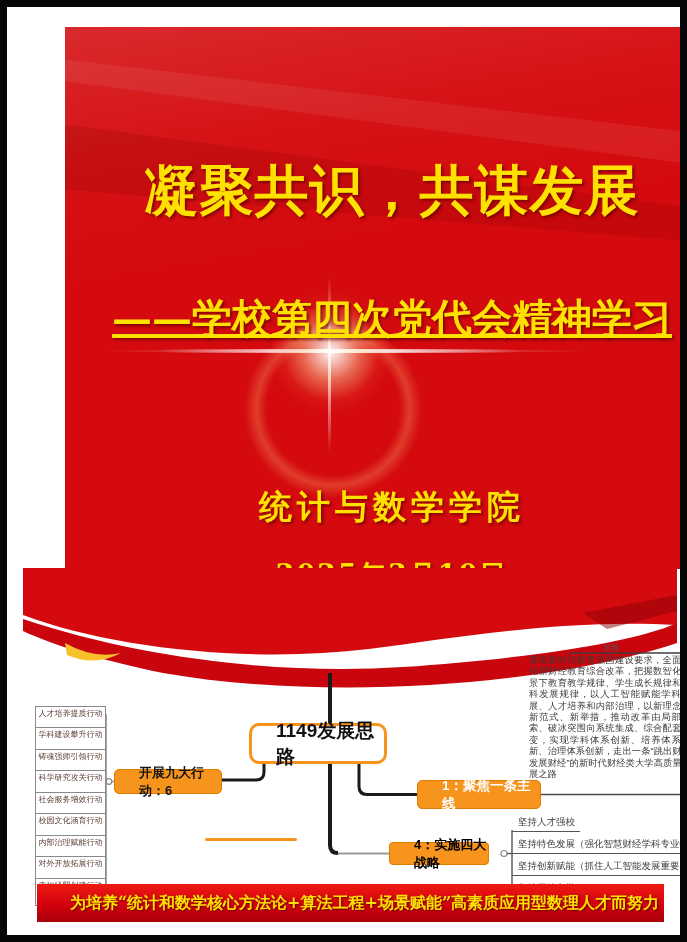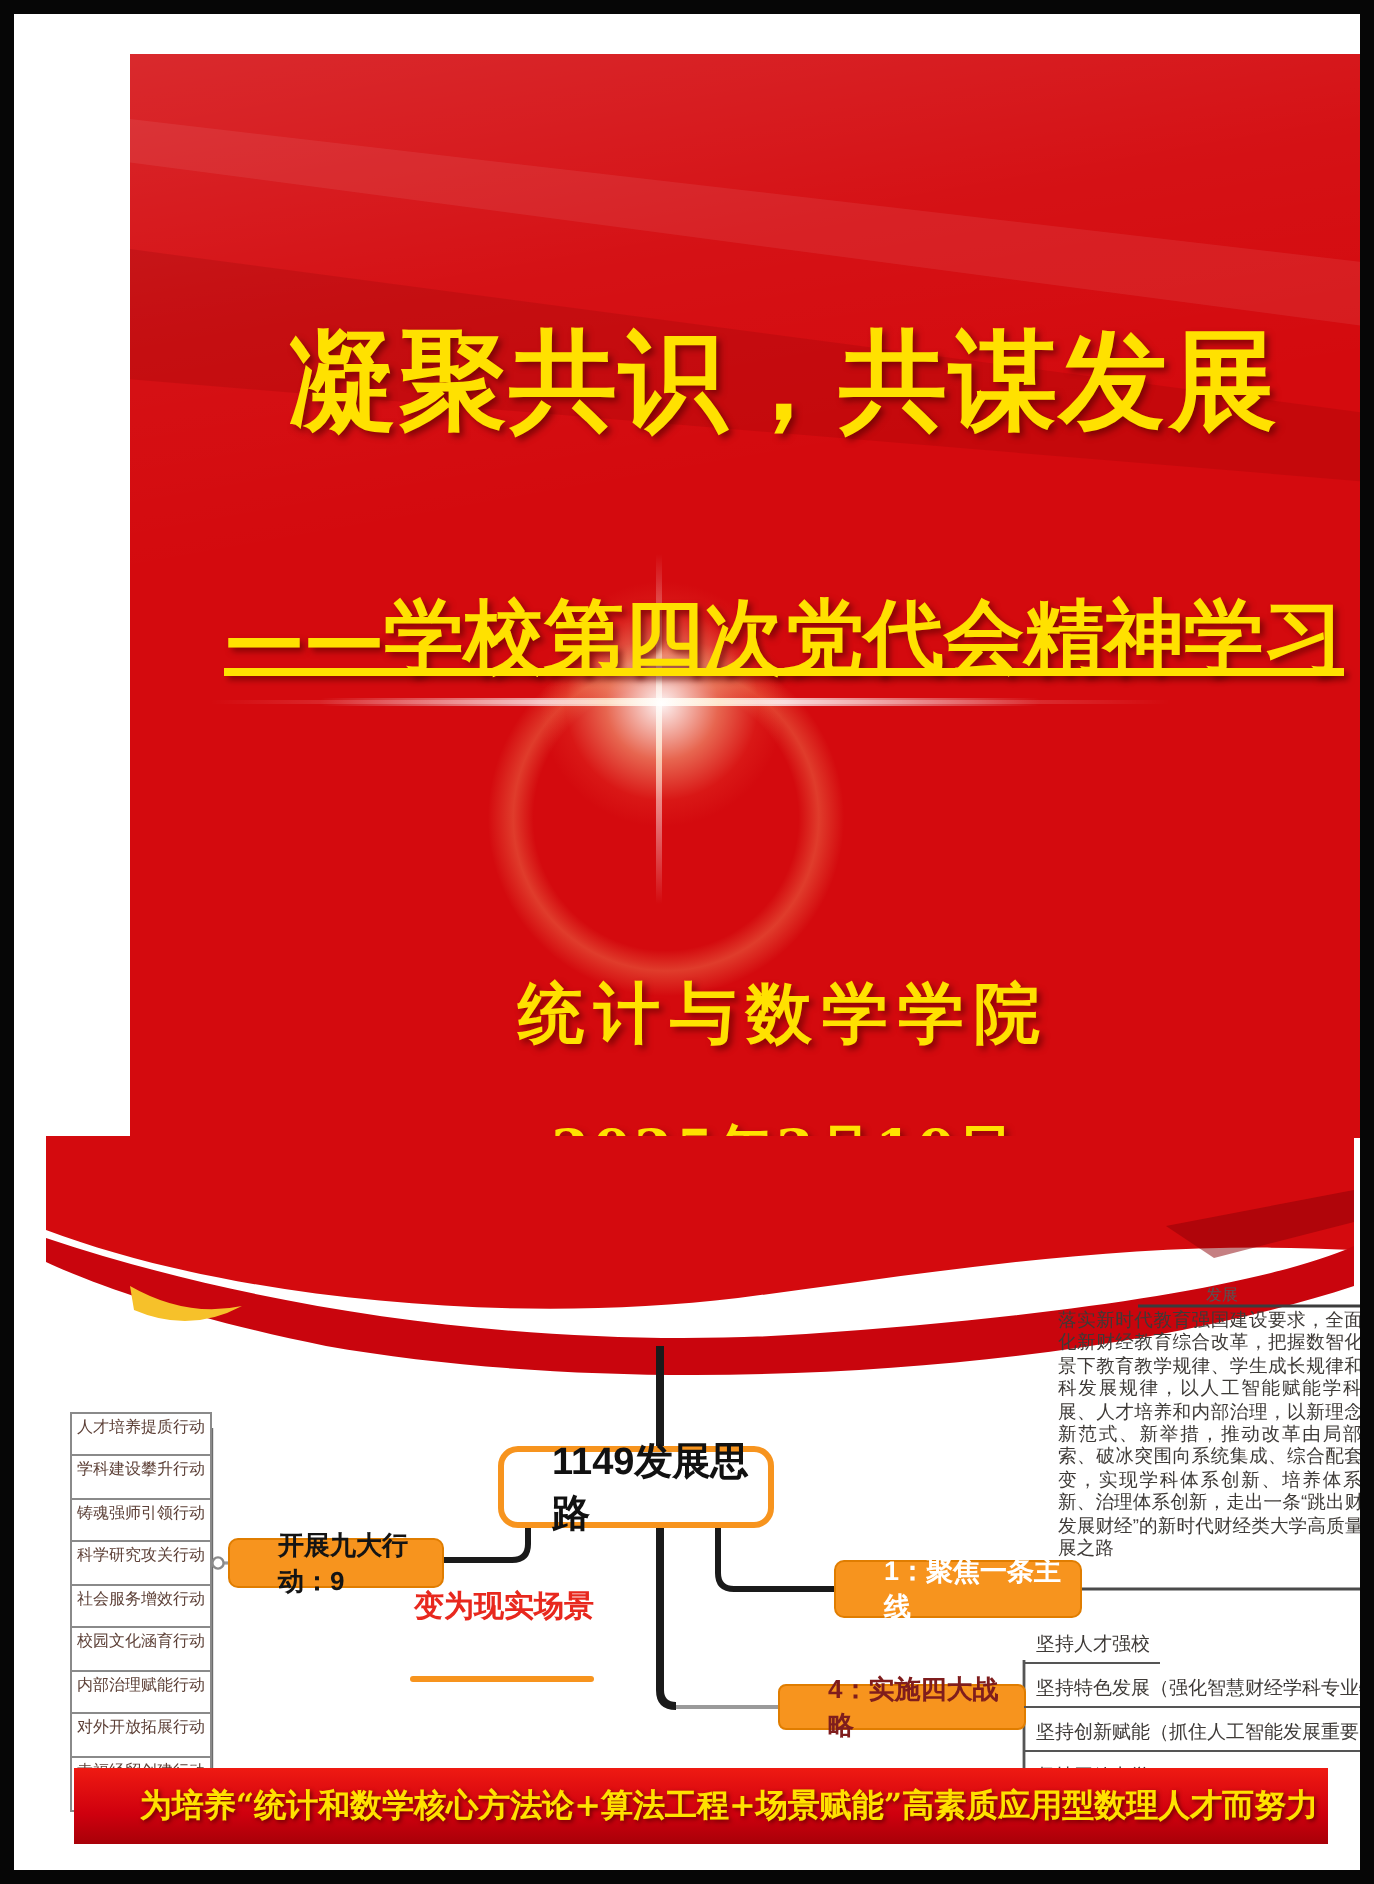--- a/index.html
+++ b/index.html
@@ -42,21 +42,21 @@
   .ribbon-svg { position:absolute; left:16px; top:561px; width:654px; height:150px; }
   
   .map-lines { position:absolute; left:0; top:0; width:687px; height:942px; pointer-events:none; }
   .node { position:absolute; display:flex; align-items:center; justify-content:center;
     font-weight:bold;padding-left:24px; }
   .node-center { left:242px; top:716px; width:138px; height:41px; background:#fff;
     border:3px solid var(--orange,#f7941e); border-radius:10px; font-size:19px; color:#111; }
   .node-orange { background:var(--orange,#f7941e); border:1px solid #e07d00; }
   .node-nine     { left:107px; top:762px; width:108px; height:25px; border-radius:5px; font-size:13px; color:#141414; }
   .node-focus    { left:410px; top:773px; width:124px; height:29px; border-radius:5px; font-size:13.5px; color:#fff; }
-  .node-strategy { left:382px; top:835px; width:124px; height:23px; border-radius:4px; font-size:13px; color:#7f1d1d; }
+  .node-strategy { left:382px; top:835px; width:100px; height:23px; border-radius:4px; font-size:13px; color:#000000; }
   .action-item { position:absolute; left:28px; width:71px; height:28px; line-height:14px;
     background:#fff; border:1px solid #8a8a8a; color:var(--item-brown,#5d4037);
     font-size:8px; text-align:center; overflow:hidden; white-space:nowrap; }
   .main-desc { position:absolute; left:522px; top:648px; width:162px;
     font-size:9.3px; line-height:11.4px; color:var(--text-dark,#3e3a37); text-align:justify; font-weight:500; }
   .strategy-item { position:absolute; left:505px; padding:0 5px 2px 6px;
     font-size:9.5px; color:var(--text-dark,#3e3a37); white-space:nowrap;
     border-bottom:1.5px solid #555; font-weight:500; }
   .slogan { position:absolute; left:180px; top:787px; width:130px; text-align:center;
     font-size:15px; line-height:20px; font-weight:bold; color:var(--slogan-red,#e8281e); }
@@ -118,26 +118,25 @@
   <div class="action-item" style="top:720px">学科建设攀升行动</div>
   <div class="action-item" style="top:742px">铸魂强师引领行动</div>
   <div class="action-item" style="top:763px">科学研究攻关行动</div>
   <div class="action-item" style="top:785px">社会服务增效行动</div>
   <div class="action-item" style="top:806px">校园文化涵育行动</div>
   <div class="action-item" style="top:828px">内部治理赋能行动</div>
   <div class="action-item" style="top:849px">对外开放拓展行动</div>
   <div class="action-item" style="top:871px">幸福经贸创建行动</div>
 
   <div class="node node-center">1149发展思路</div>
-  <div class="node node-orange node-nine">开展九大行动：9</div>
+  <div class="node node-orange node-nine">开展九大行动：6</div>
   <div class="node node-orange node-focus">1：聚焦一条主线</div>
   <div class="node node-orange node-strategy">4：实施四大战略</div>
 
   <div class="slogan">
-    <div>变为现实场景</div>
   </div>
   <div class="slogan-underline"></div>
 
   <div class="main-desc">落实新时代教育强国建设要求，全面深化新财经教育综合改革，把握数智化背景下教育教学规律、学生成长规律和学科发展规律，以人工智能赋能学科发展、人才培养和内部治理，以新理念、新范式、新举措，推动改革由局部探索、破冰突围向系统集成、综合配套转变，实现学科体系创新、培养体系创新、治理体系创新，走出一条“跳出财经发展财经”的新时代财经类大学高质量发展之路</div>
 
   <div class="strategy-item" style="top:809px">坚持人才强校</div>
   <div class="strategy-item" style="top:831px">坚持特色发展（强化智慧财经学科专业特色）</div>
   <div class="strategy-item" style="top:853px">坚持创新赋能（抓住人工智能发展重要窗口期）</div>
   <div class="strategy-item" style="top:875px">坚持开放办学</div>
 

